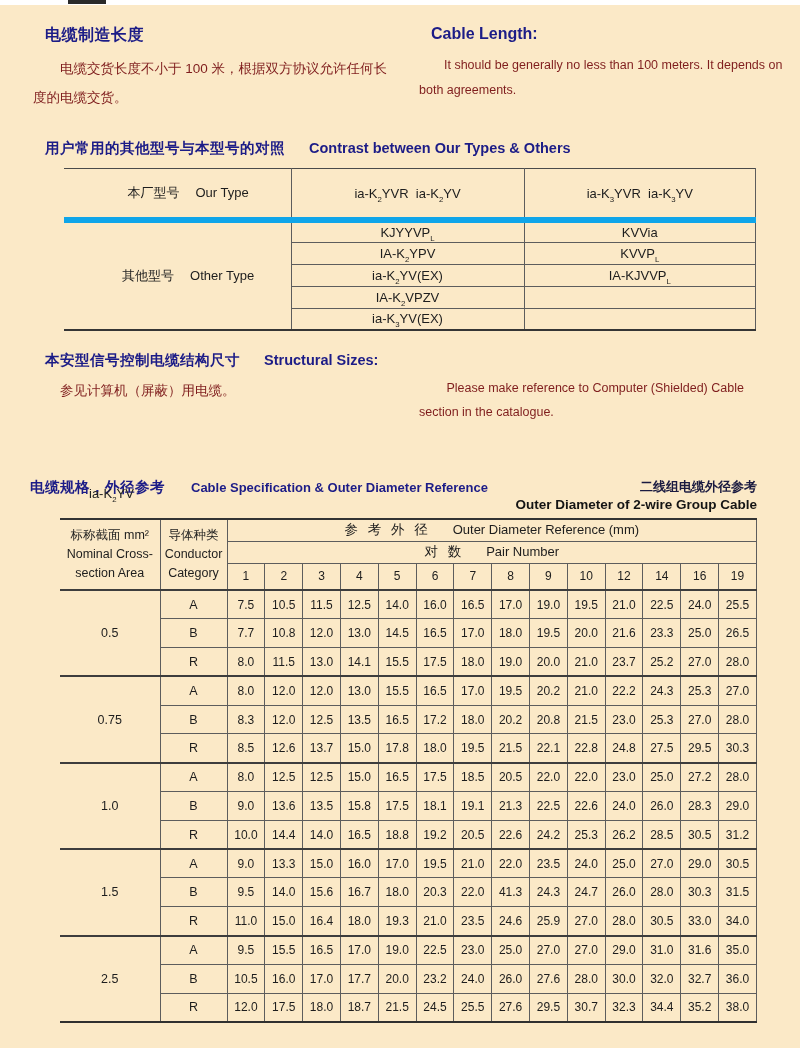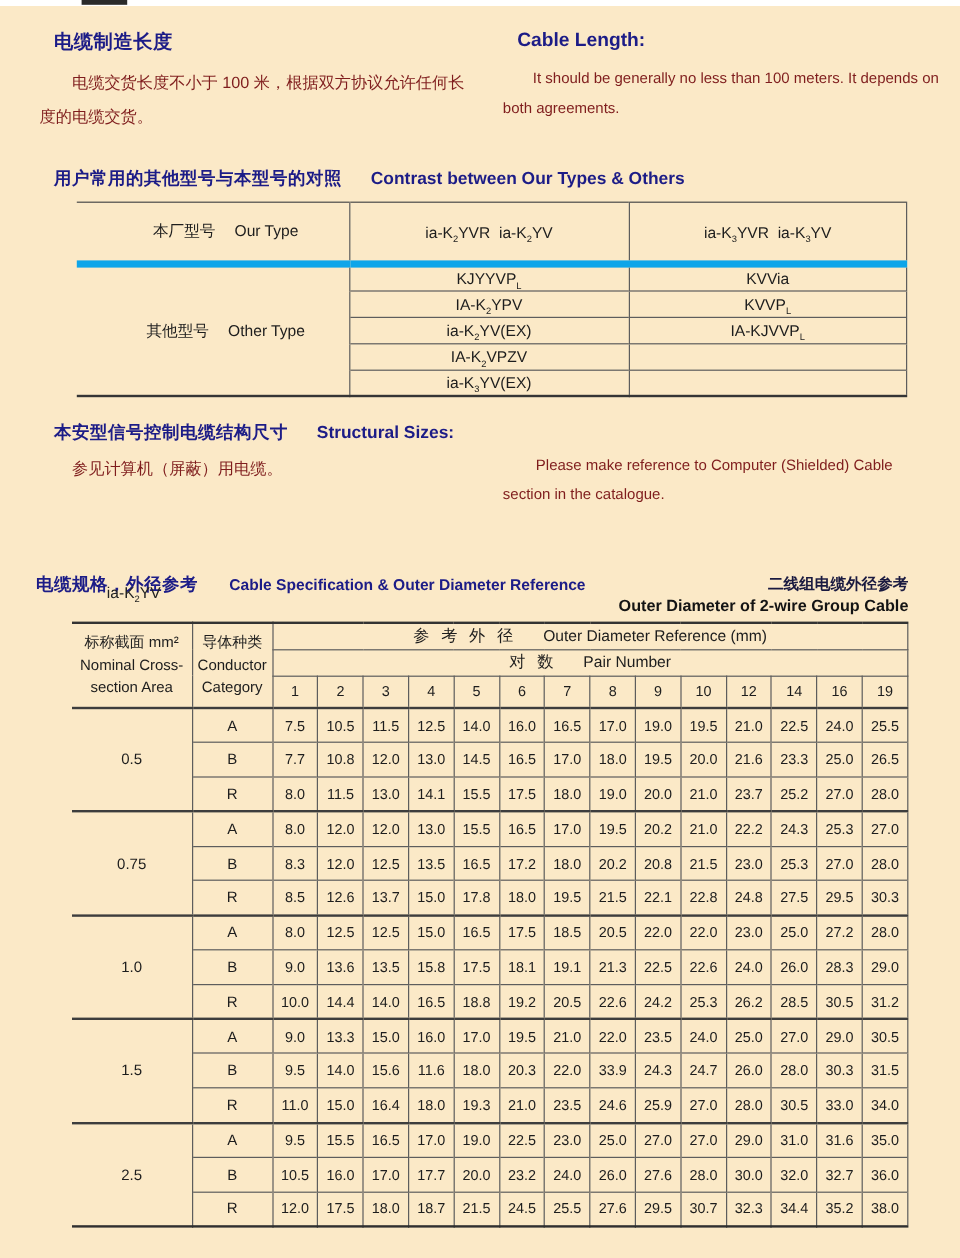--- a/index.html
+++ b/index.html
@@ -377,25 +377,25 @@
         <td class="val">25.0</td>
         <td class="val">27.0</td>
         <td class="val">29.0</td>
         <td class="val">30.5</td>
       </tr>
       <tr class="st-row row-sub">
         <td class="cat">B</td>
         <td class="val">9.5</td>
         <td class="val">14.0</td>
         <td class="val">15.6</td>
-        <td class="val">11.6</td>
+        <td class="val">16.7</td>
         <td class="val">18.0</td>
         <td class="val">20.3</td>
         <td class="val">22.0</td>
-        <td class="val">33.9</td>
+        <td class="val">41.3</td>
         <td class="val">24.3</td>
         <td class="val">24.7</td>
         <td class="val">26.0</td>
         <td class="val">28.0</td>
         <td class="val">30.3</td>
         <td class="val">31.5</td>
       </tr>
       <tr class="st-row row-sub">
         <td class="cat">R</td>
         <td class="val">11.0</td>

